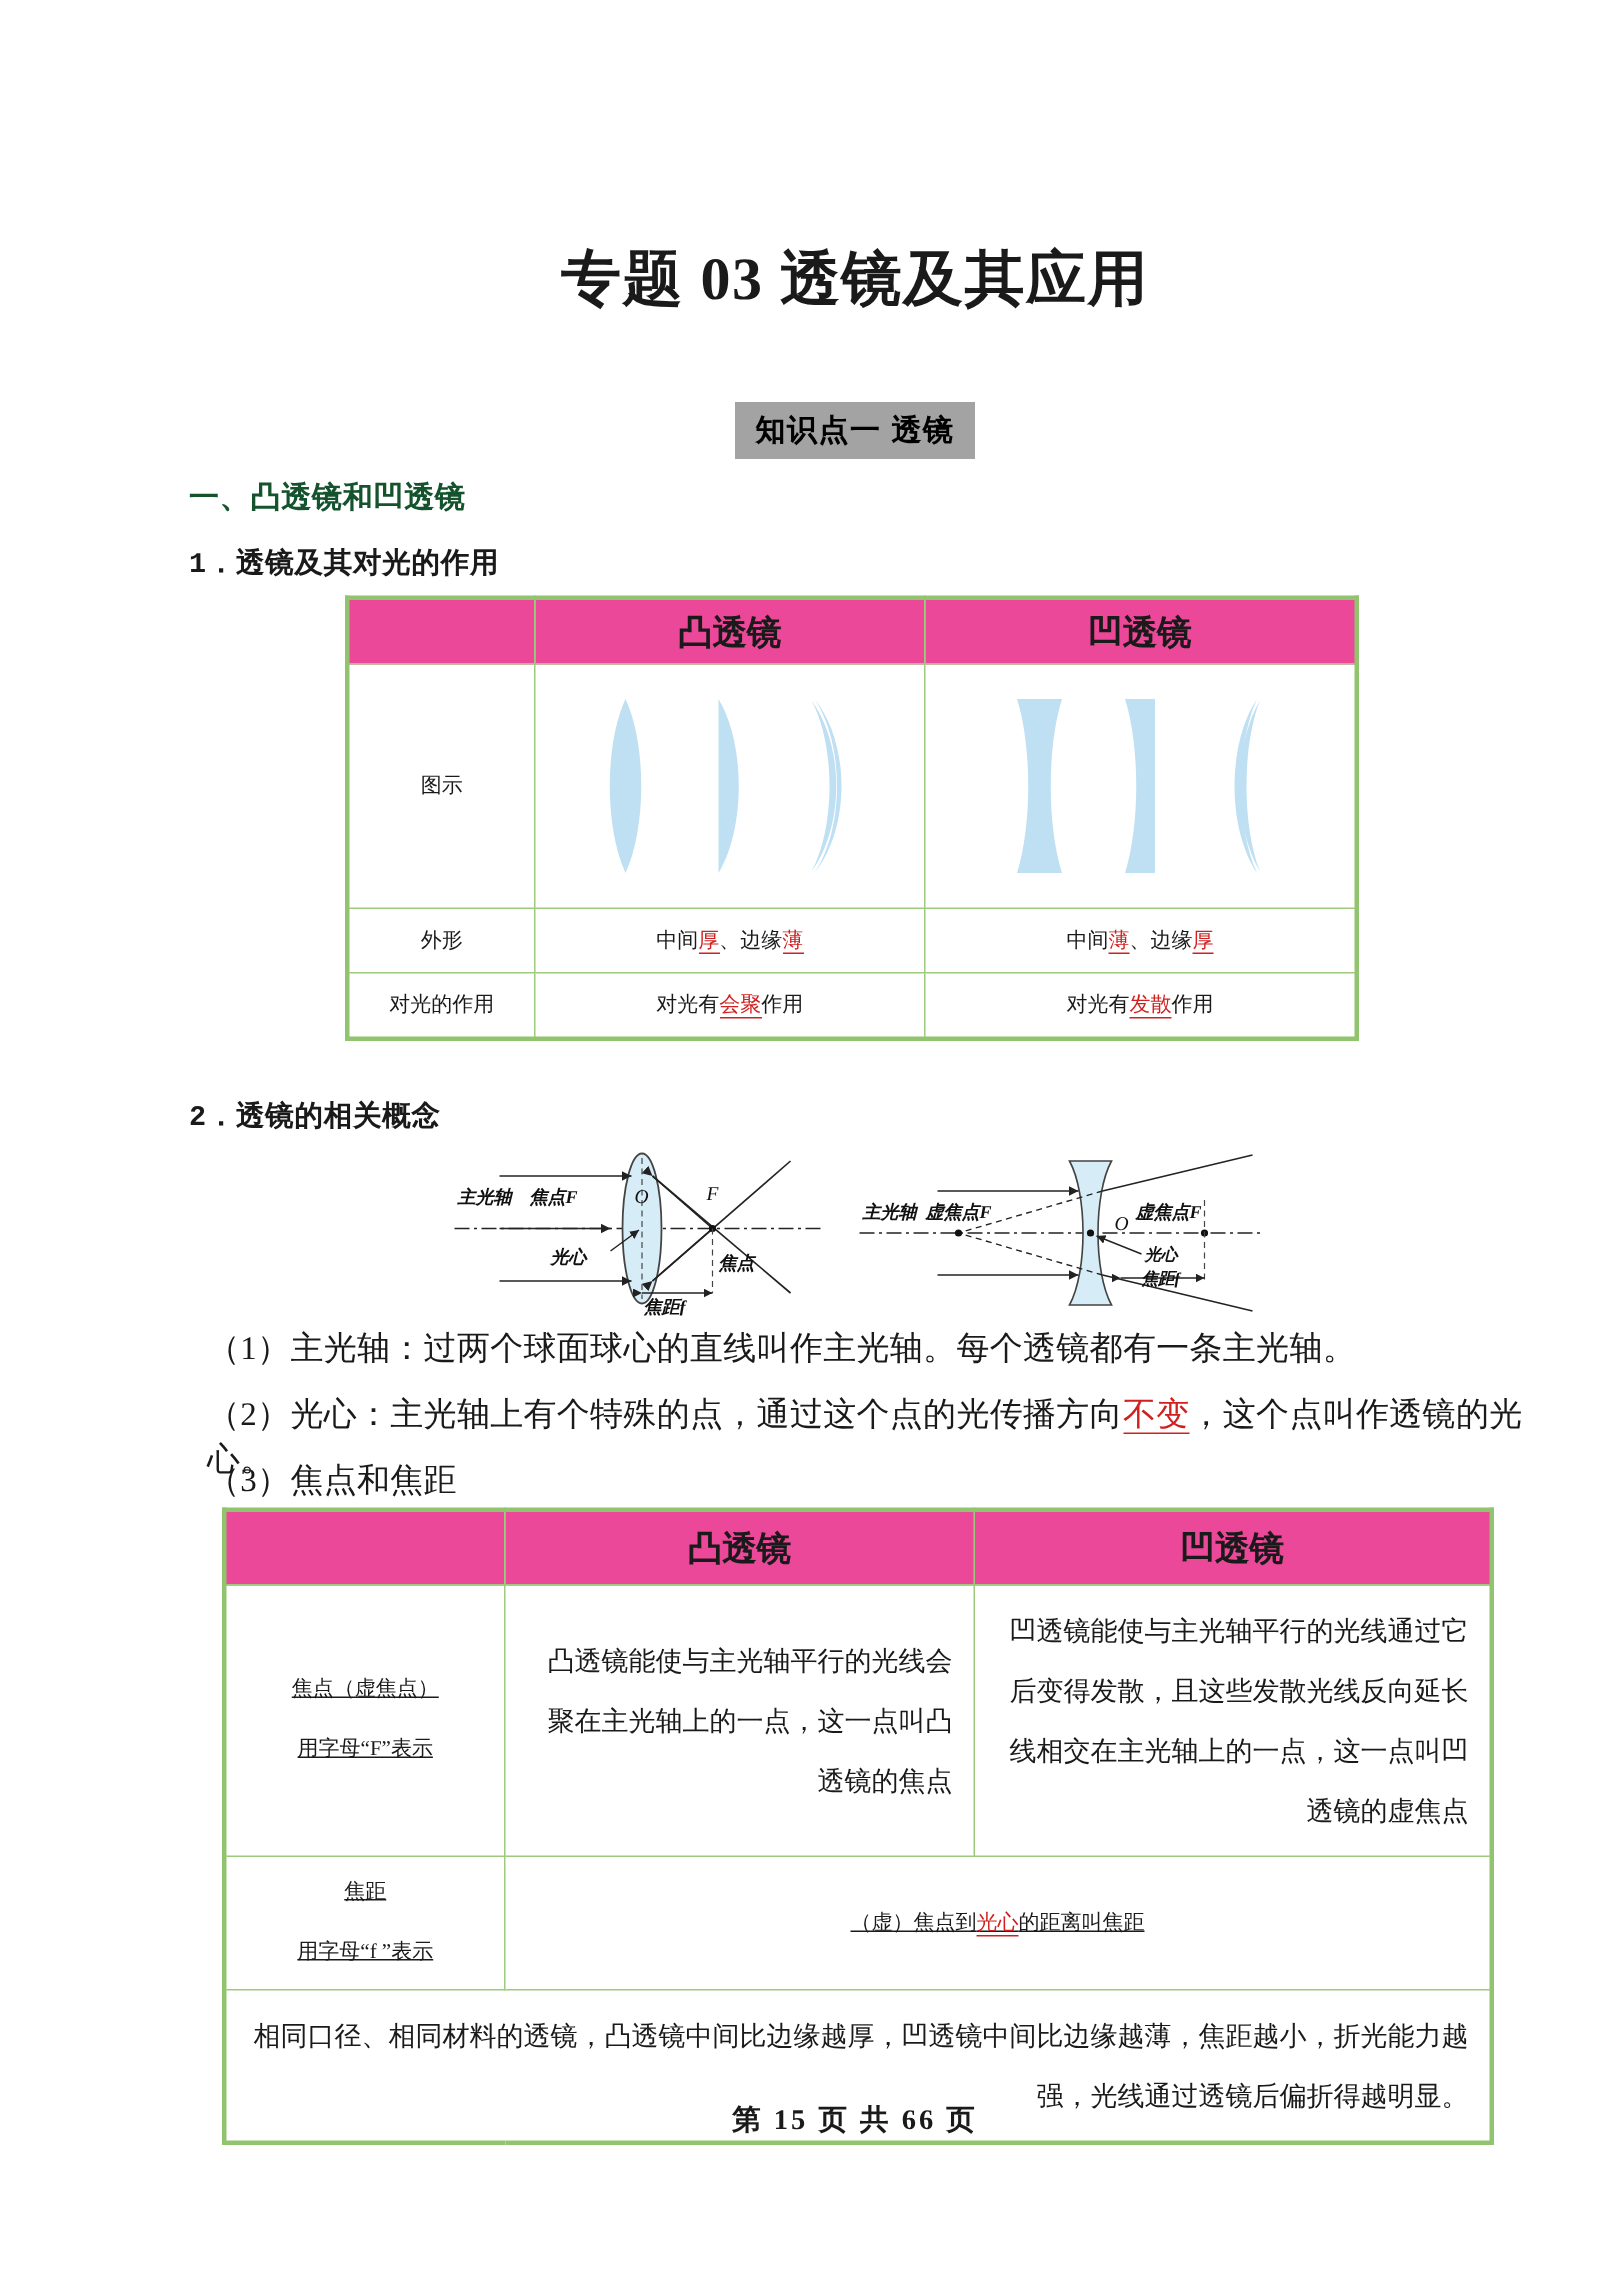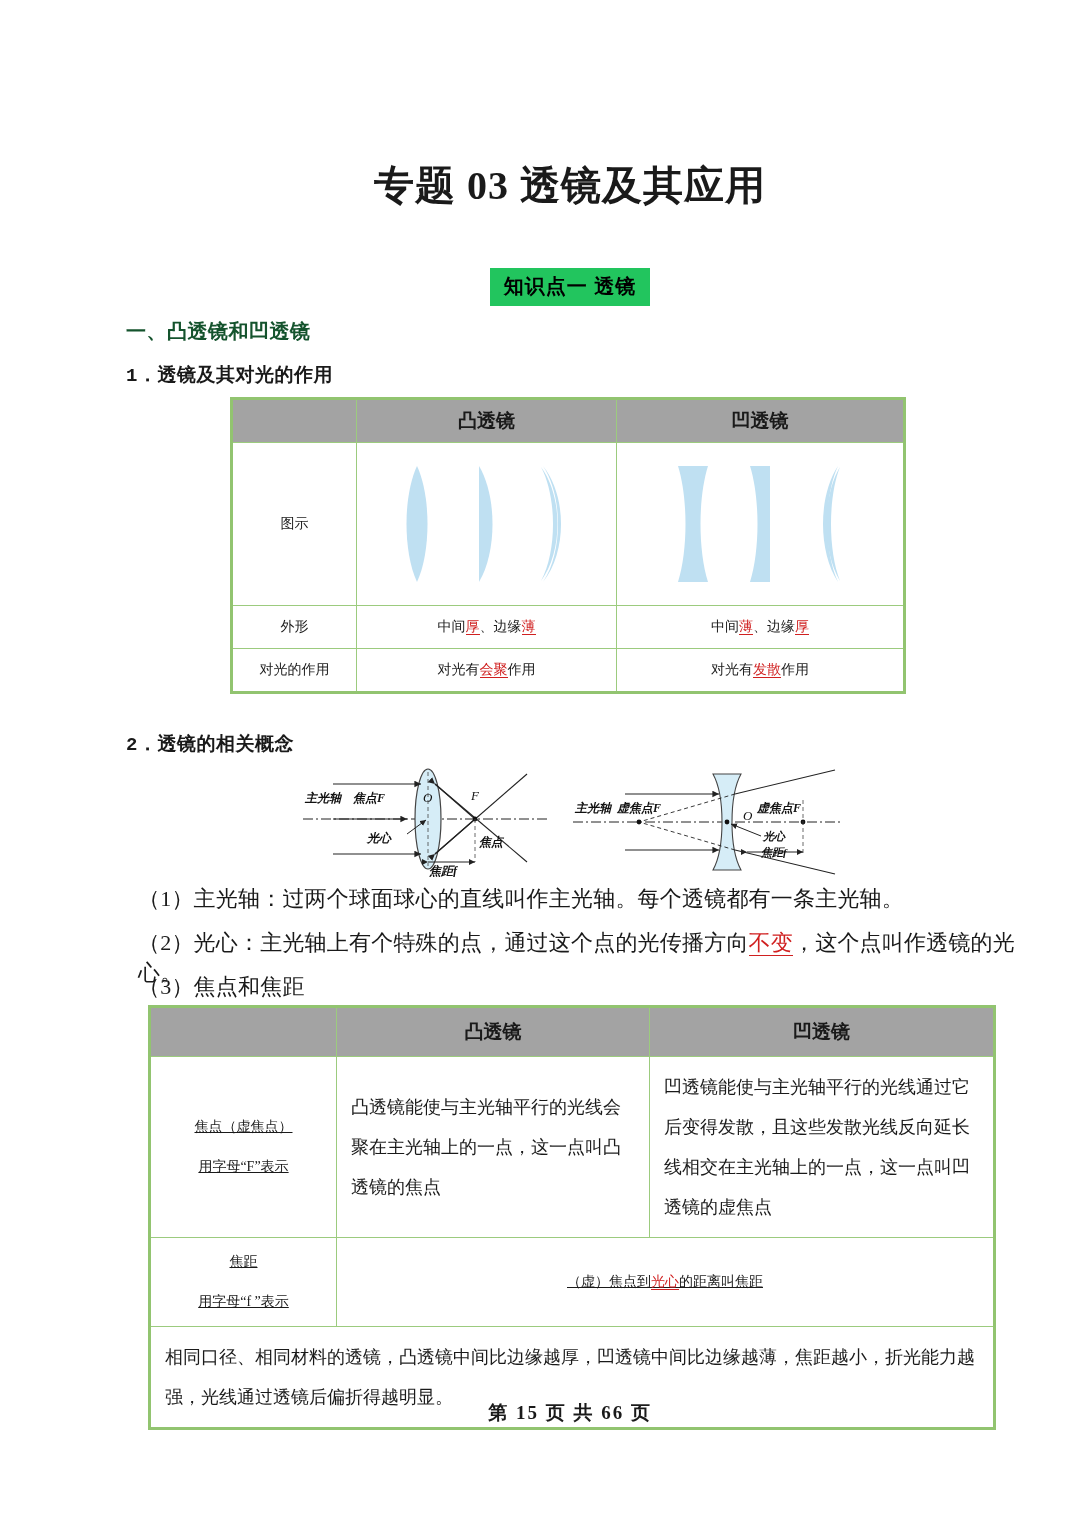--- a/index.html
+++ b/index.html
@@ -13,21 +13,21 @@
   
   .doc-title{
     position:absolute;left:0;right:0;top:158px;
     text-align:center;font-size:40px;font-weight:bold;
     letter-spacing:1px;font-family:"Liberation Serif","DejaVu Serif",serif;
   }
 
   
   .kp-wrap{position:absolute;left:0;right:0;top:268px;text-align:center;}
   .kp-band{
-    display:inline-block;background:#22c55e;color:#000;
+    display:inline-block;background:#a3a3a3;color:#000;
     font-family:"Liberation Sans","DejaVu Sans",sans-serif;
     font-weight:bold;font-size:20px;padding:5px 14px 6px 14px;
     letter-spacing:1px;
   }
 
   
   .h-green{
     position:absolute;left:96px;top:318px;color:#14532d;
     font-family:"Liberation Sans","DejaVu Sans",sans-serif;
     font-weight:bold;font-size:20px;letter-spacing:.5px;
@@ -41,34 +41,34 @@
 
   
   table{border-collapse:collapse;table-layout:fixed;}
   .tbl{position:absolute;border:3px solid #92c470;}
   .tbl td{
     border:1px solid #9ccb7e;
     font-size:14px;text-align:center;vertical-align:middle;
     font-family:"Liberation Serif","DejaVu Serif",serif;
     padding:4px 6px;
   }
-  .tbl td.hd{background:#a3a3a3;font-weight:bold;font-size:19px;
+  .tbl td.hd{background:#ec4899;font-weight:bold;font-size:23px;
     font-family:Liberation Mono, monospace;height:40px;}
   .red{color:#d02020;border-bottom:1px solid #d02020;}
 
   
   #table1{left:200px;top:397px;width:673px;}
   #table1 td{height:34px;}
   #table1 .r-fig td{height:154px;}
 
   
   #table2{left:118px;top:1005px;width:845px;}
   #table2 td{vertical-align:middle;}
   #table2 td.body{
-    text-align:left;font-size:18px;line-height:40px;padding:10px 14px;
+    text-align:right;font-size:18px;line-height:40px;padding:10px 14px;
   }
   #table2 td.ctr{text-align:center;text-decoration:underline;}
   .cellline{line-height:40px;}
 
   
   .lensrow{display:flex;align-items:center;justify-content:center;gap:30px;height:150px;}
 
   
   .para{
     position:absolute;left:108px;width:880px;font-size:22px;

